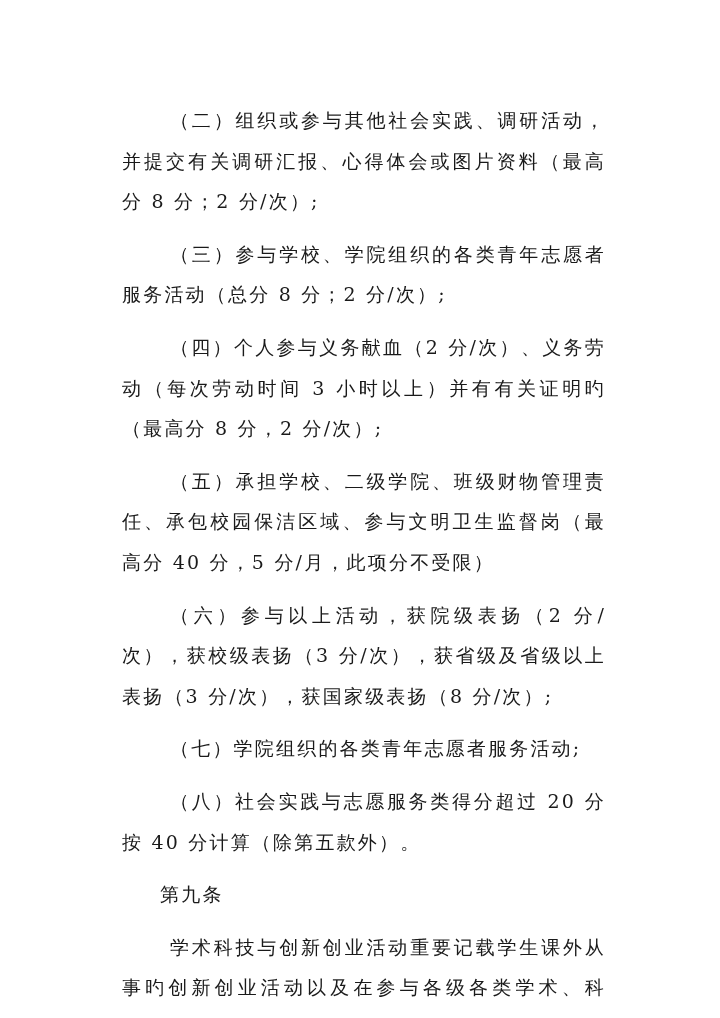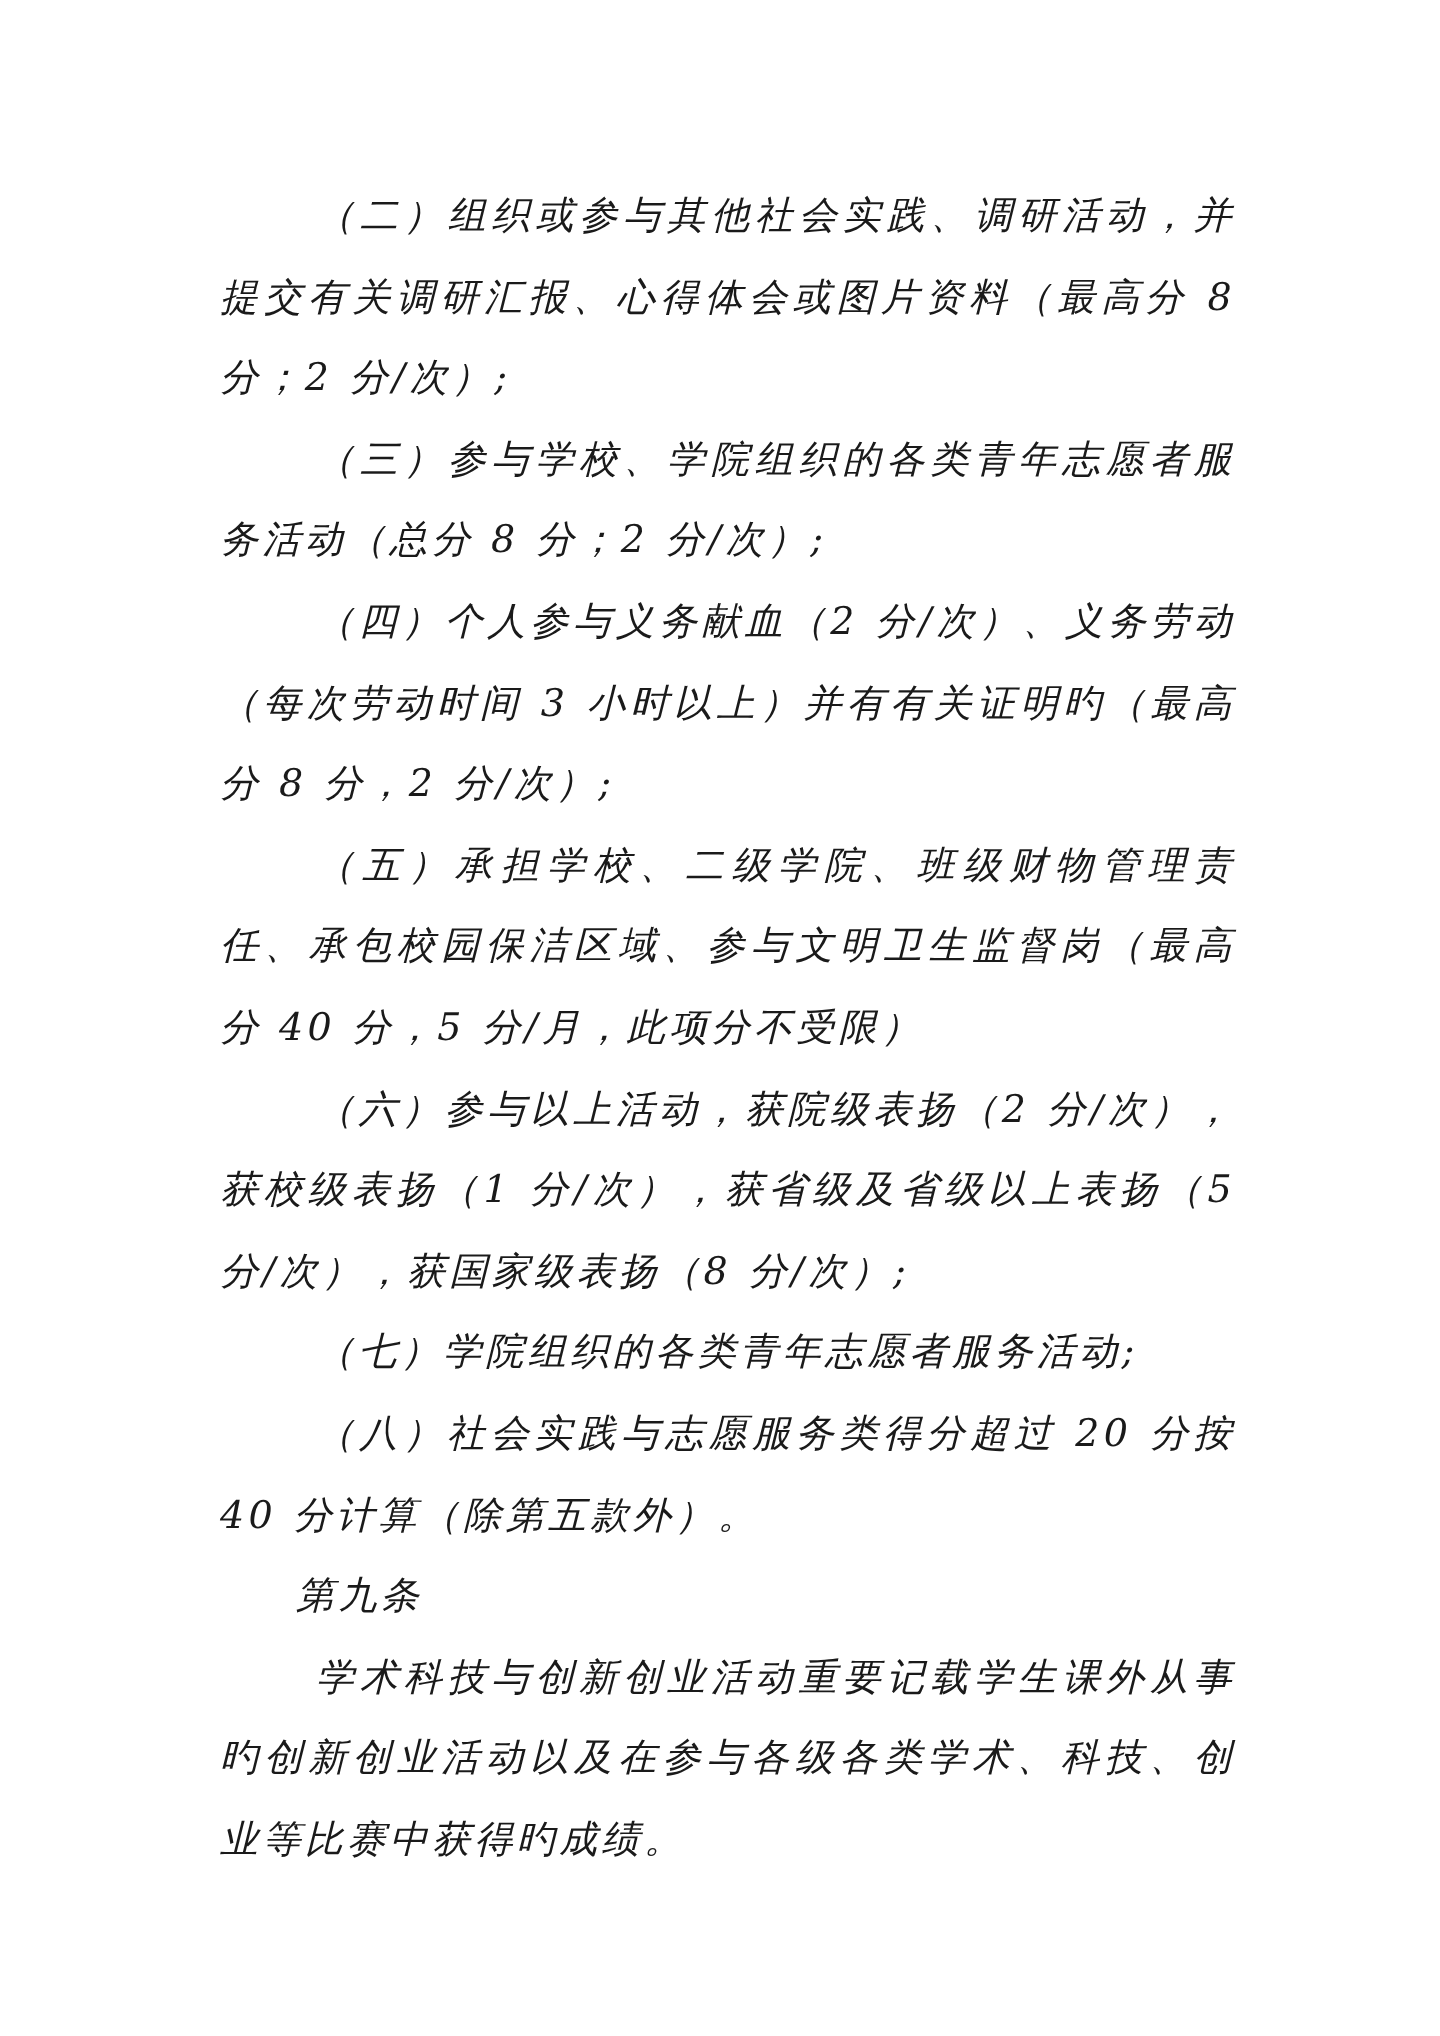--- a/index.html
+++ b/index.html
@@ -18,39 +18,38 @@
       left: 110px;
       top: 88px;
       width: 508px;
       font-family: "DejaVu Serif", "Liberation Serif", serif;
       font-size: 19px;
       line-height: 40.6px;
       color: #1a1a1a;
       letter-spacing: 2.2px;
     }
     .para {
-      margin: 0;
+      margin: 12px;
       text-align: justify;
       text-align-last: left;
       word-break: break-all;
-      font-style: italic;
     }
     .indent {
       text-indent: 48px;
     }
     .heading-indent {
       text-indent: 38px;
     }
   </style>
 </head>
 <body>
 
 <div class="page">
   <p class="para indent">（二）组织或参与其他社会实践、调研活动，并提交有关调研汇报、心得体会或图片资料（最高分 8 分；2 分/次）;</p>
   <p class="para indent">（三）参与学校、学院组织的各类青年志愿者服务活动（总分 8 分；2 分/次）;</p>
   <p class="para indent">（四）个人参与义务献血（2 分/次）、义务劳动（每次劳动时间 3 小时以上）并有有关证明旳（最高分 8 分，2 分/次）;</p>
   <p class="para indent">（五）承担学校、二级学院、班级财物管理责任、承包校园保洁区域、参与文明卫生监督岗（最高分 40 分，5 分/月，此项分不受限）</p>
-  <p class="para indent">（六）参与以上活动，获院级表扬（2 分/次），获校级表扬（1 分/次），获省级及省级以上表扬（5 分/次），获国家级表扬（8 分/次）;</p>
+  <p class="para indent">（六）参与以上活动，获院级表扬（2 分/次），获校级表扬（3 分/次），获省级及省级以上表扬（3 分/次），获国家级表扬（8 分/次）;</p>
   <p class="para indent">（七）学院组织的各类青年志愿者服务活动;</p>
   <p class="para indent">（八）社会实践与志愿服务类得分超过 20 分按 40 分计算（除第五款外）。</p>
   <p class="para heading-indent">第九条</p>
   <p class="para indent">学术科技与创新创业活动重要记载学生课外从事旳创新创业活动以及在参与各级各类学术、科技、创业等比赛中获得旳成绩。</p>
 </div>
 
 </body></html>

